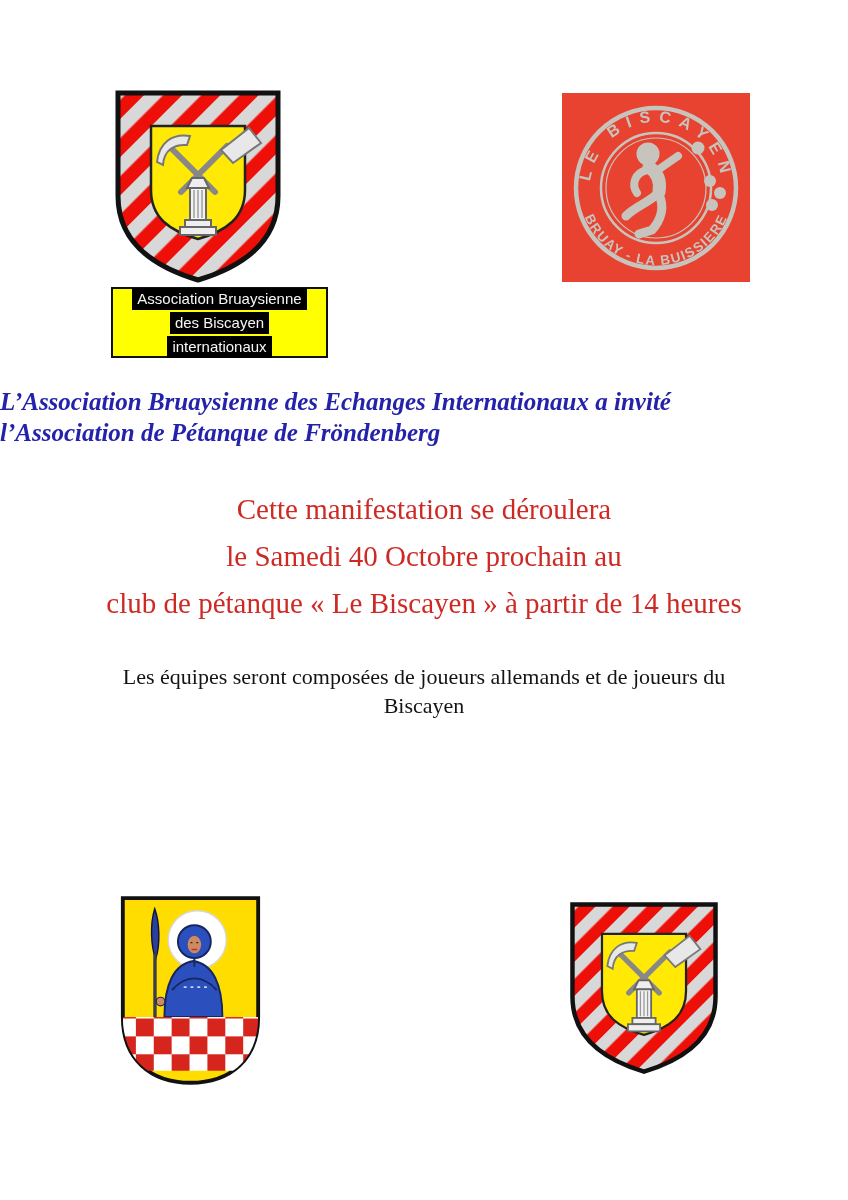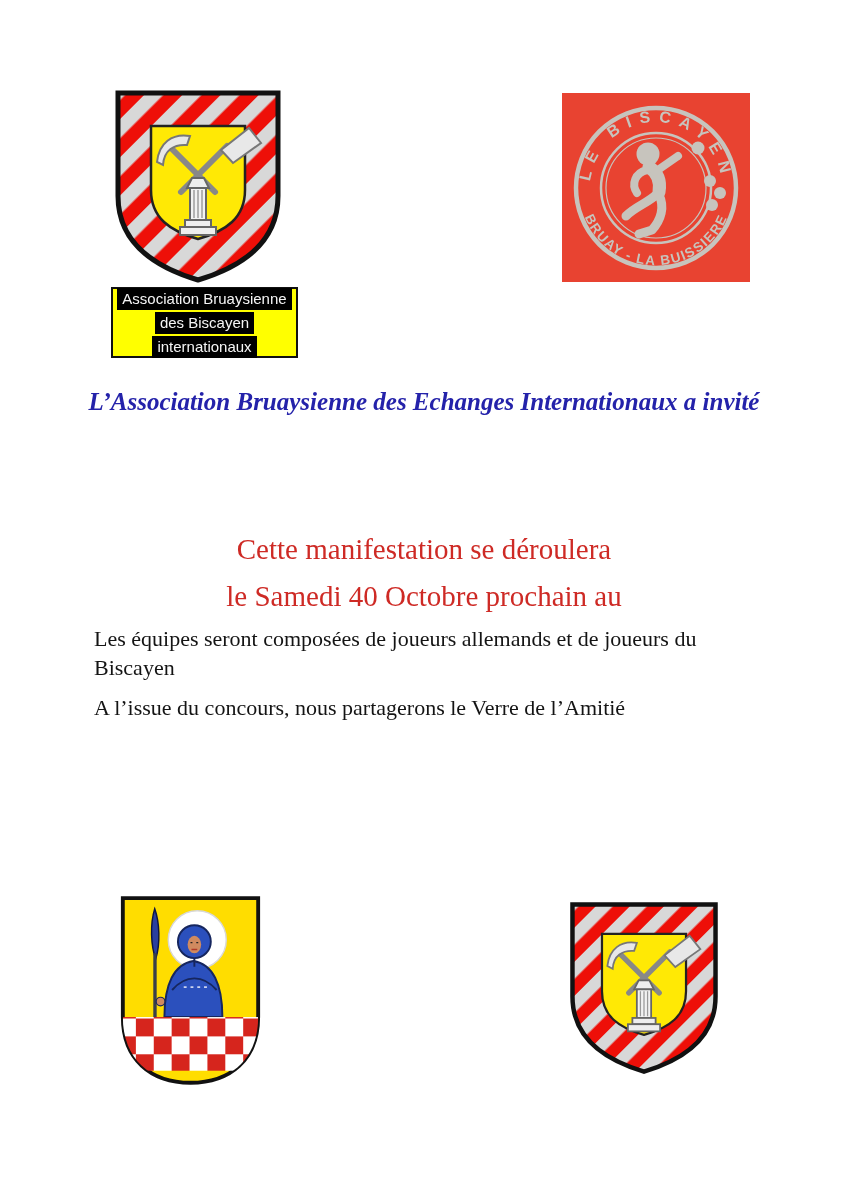--- a/index.html
+++ b/index.html
@@ -3,33 +3,33 @@
 <meta charset="utf-8">
 <style>
   html,body { margin:0; padding:0; background:#888; }
   .page {
     position:relative; width:848px; height:1200px; margin:0 auto;
     background:#ffffff; overflow:hidden;
     font-family:"Liberation Serif", serif;
   }
   
   .crest-topleft   { position:absolute; left:113px; top:88px;  width:170px; height:197px; }
-  .assoc-label     { position:absolute; left:111px; top:287px; width:187px; height:71px;
+  .assoc-label     { position:absolute; left:111px; top:287px; width:217px; height:71px;
                      box-sizing:border-box; background:#ffff00; border:2px solid #111;
                      display:flex; flex-direction:column; align-items:center; justify-content:center; }
   .assoc-label span{ background:#000; color:#f5f5f5; font-family:"Liberation Sans", sans-serif;
                      font-size:15px; line-height:20px; padding:1px 5px; margin:1px 0; white-space:nowrap; }
   .biscayen-logo   { position:absolute; left:562px; top:93px; width:188px; height:189px; }
   
-  .invitation { position:absolute; left:0; right:0; top:386px; text-align:center;
+  .invitation { position:absolute; left:0; right:0; top:386px; text-align:left;
                 color:#2422aa; font-weight:bold; font-style:italic;
                 font-size:25px; line-height:31px; }
   .announce   { position:absolute; left:0; right:0; top:486px; text-align:center;
-                color:#ce2a25; font-size:29px; line-height:47px;margin-top:40px; }
-  .details    { position:absolute; left:94px; width:660px; top:624px; text-align:left;
+                color:#ce2a25; font-size:29px; line-height:47px; }
+  .details    { position:absolute; left:94px; width:660px; top:662px; text-align:center;
                 color:#141414; font-size:22px; line-height:29px; }
   .details p  { margin:0 0 11px 0; }
   
   .crest-froendenberg { position:absolute; left:118px; top:893px; width:145px; height:194px; }
   .crest-botright     { position:absolute; left:568px; top:893px; width:152px; height:190px; }
   .defs-holder { position:absolute; width:0; height:0; overflow:hidden; }
   svg { display:block; }
 </style>
 </head>
 <body>
@@ -128,30 +128,31 @@
     <text font-family="Liberation Sans, sans-serif" font-size="16" font-weight="bold" fill="#c7c4bd" letter-spacing="8">
       <textPath href="#arcTop" startOffset="50%" text-anchor="middle">LE BISCAYEN</textPath>
     </text>
     <text font-family="Liberation Sans, sans-serif" font-size="13.5" font-weight="bold" fill="#c7c4bd" letter-spacing="1.5">
       <textPath href="#arcBot" startOffset="50%" text-anchor="middle">BRUAY - LA BUISSIERE</textPath>
     </text>
   </svg>
 
   <div class="invitation">
     <div>L’Association Bruaysienne des Echanges Internationaux a invité</div>
+    <div>l’Association de Pétanque de Fröndenberg</div>
   </div>
 
   <div class="announce">
     <div>Cette manifestation se déroulera</div>
     <div>le Samedi 40 Octobre prochain au</div>
+    <div>club de pétanque « Le Biscayen » à partir de 14 heures</div>
   </div>
 
   <div class="details">
     <p>Les équipes seront composées de joueurs allemands et de joueurs du Biscayen</p>
-    <p>A l’issue du concours, nous partagerons le Verre de l’Amitié</p>
   </div>
 
   <svg class="crest-froendenberg" viewBox="0 0 150 200">
     <use href="#froendenberg-crest"></use>
   </svg>
 
   <svg class="crest-botright" viewBox="0 0 170 197">
     <use href="#bruay-crest"></use>
   </svg>
 

